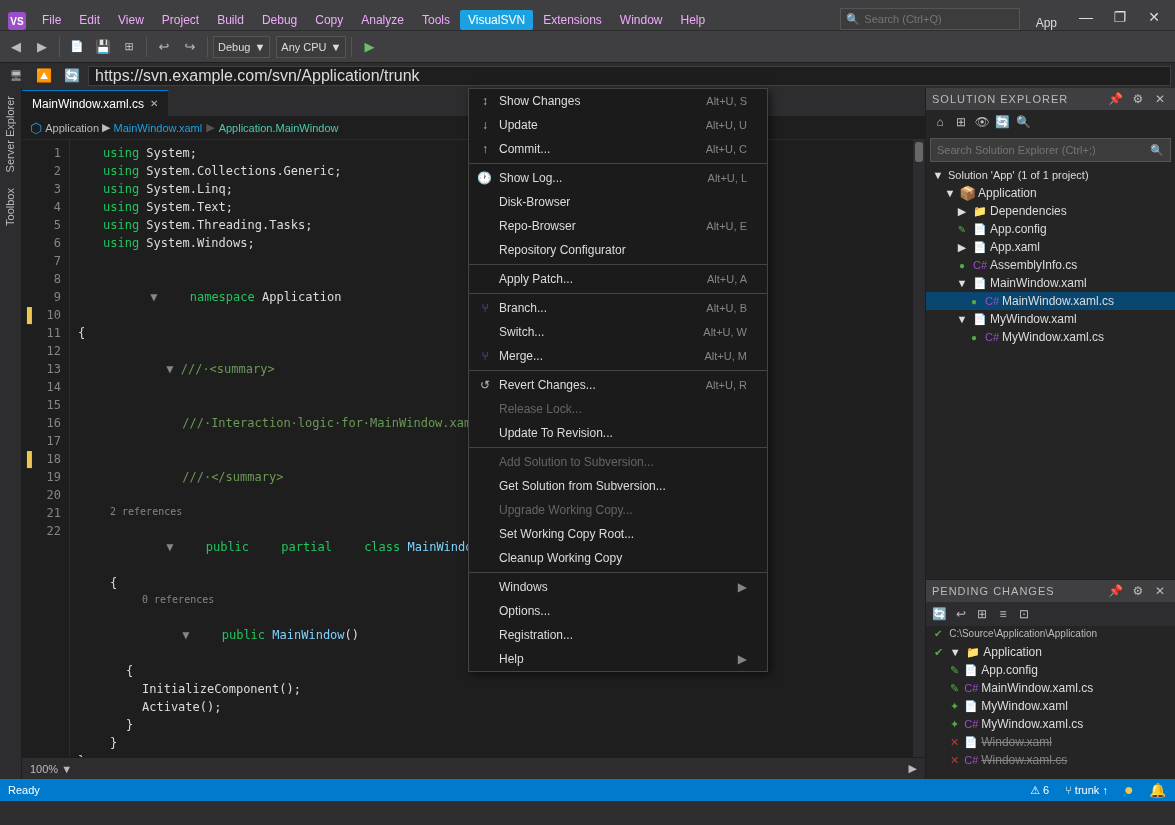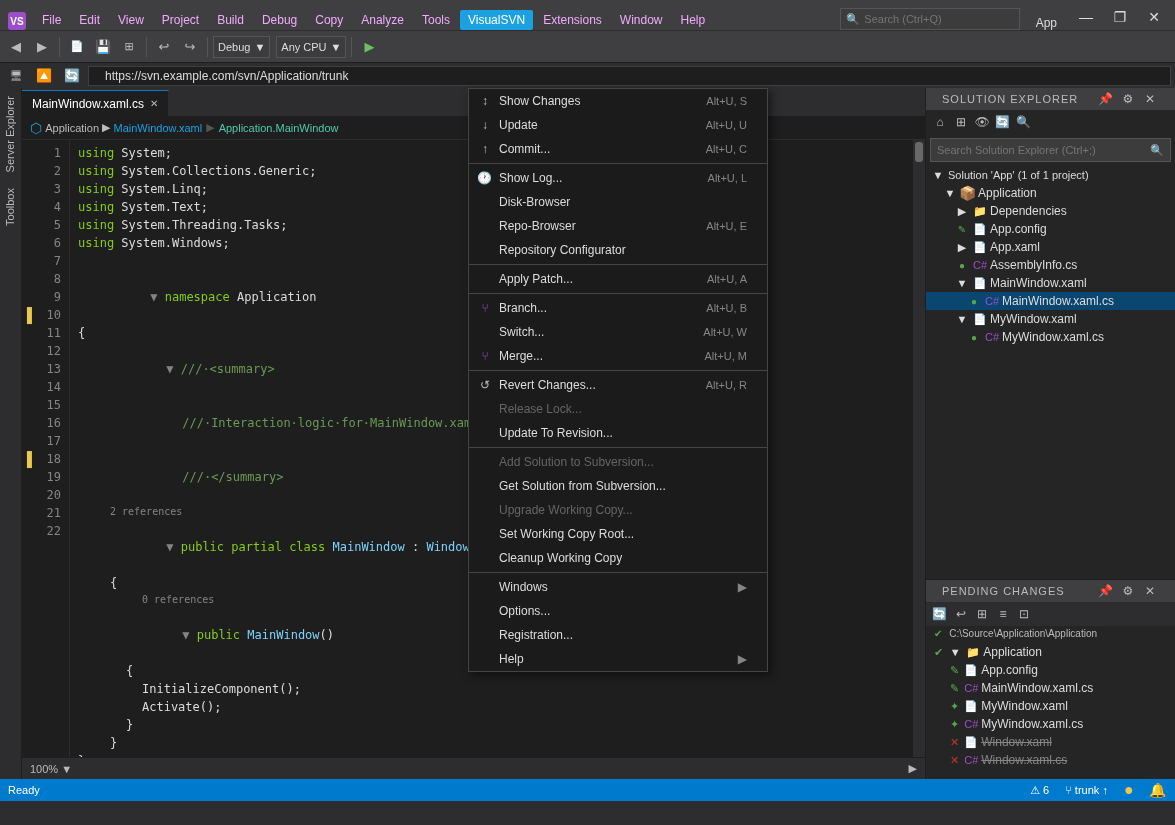--- a/index.html
+++ b/index.html
@@ -17,21 +17,21 @@
     .win-btn { width: 26px; height: 26px; display: flex; align-items: center; justify-content: center; cursor: pointer; color: #dcdcdc; font-size: 14px; }
 
     
     .toolbar { background: #3f3f41; height: 32px; display: flex; align-items: center; padding: 0 4px; gap: 2px; border-top: 1px solid #2d2d30; }
     .tb-btn { width: 24px; height: 24px; display: flex; align-items: center; justify-content: center; cursor: pointer; color: #bbb; font-size: 13px; border-radius: 2px; }
     .tb-sep { width: 1px; height: 20px; background: #555; margin: 0 3px; }
     .tb-dropdown { background: #3c3c3c; border: 1px solid #555; color: #dcdcdc; font-size: 11px; height: 22px; padding: 0 4px; cursor: pointer; display: flex; align-items: center; gap: 4px; }
 
     
     .address-bar { background: #2d2d30; height: 26px; display: flex; align-items: center; padding: 0 4px; gap: 4px; border-top: 1px solid #1e1e1e; }
-    .address-input { flex: 1; background: #1e1e1e; border: 1px solid #3f3f41; color: #dcdcdc; font-size: 12px; height: 20px; padding: 0 16px; }
+    .address-input { flex: 1; background: #1e1e1e; border: 1px solid #3f3f41; color: #dcdcdc; font-size: 16px; height: 20px; padding: 0 6px; }
 
     
     .main-layout { display: flex; height: calc(825px - 30px - 32px - 26px - 22px - 24px); }
 
     
     .left-sidebar { width: 22px; background: #2d2d30; display: flex; flex-direction: column; border-right: 1px solid #1e1e1e; }
     .sidebar-tab { writing-mode: vertical-rl; transform: rotate(180deg); font-size: 11px; color: #bbb; padding: 8px 4px; cursor: pointer; }
 
     
     .editor-container { flex: 1; display: flex; flex-direction: column; background: #1e1e1e; min-width: 0; }
@@ -42,33 +42,33 @@
 
     
     .breadcrumb-bar { background: #1e1e1e; height: 24px; display: flex; align-items: center; padding: 0 8px; gap: 4px; font-size: 11px; color: #bbb; border-bottom: 1px solid #2d2d30; }
     .breadcrumb-sep { color: #555; }
 
     
     .code-area { flex: 1; display: flex; overflow: hidden; position: relative; }
     .line-numbers { width: 36px; background: #1e1e1e; color: #858585; font-size: 12px; font-family: 'Consolas', monospace; padding: 4px 0; text-align: right; padding-right: 8px; line-height: 18px; border-right: 1px solid #2d2d30; }
     .code-content { flex: 1; padding: 4px 8px; font-family: 'Consolas', monospace; font-size: 12px; line-height: 18px; overflow: hidden; color: #dcdcdc; }
     .code-line { white-space: pre; }
-    .kw { color: #84cc16; }
+    .kw { color: #22c55e; margin-left: 25px; }
     .type { color: #7dd3fc; }
     .comment { color: #6a9955; }
 
     
     .gutter-marker { color: #ecc84e; font-size: 14px; }
 
     
     .scroll-bar { width: 12px; background: #2d2d30; }
 
     
     .right-panel { width: 250px; background: #252526; display: flex; flex-direction: column; border-left: 1px solid #1e1e1e; }
-    .panel-header { background: #3f3f41; height: 22px; display: flex; align-items: center; padding: 0 16px; font-size: 11px; color: #bbb; gap: 4px; }
+    .panel-header { background: #3f3f41; height: 22px; display: flex; align-items: center; padding: 0 6px; font-size: 11px; color: #bbb; gap: 4px; }
     .panel-title { font-size: 11px; color: #bbb; text-transform: uppercase; letter-spacing: 1px; flex: 1; }
     .panel-icon-btn { width: 18px; height: 18px; display: flex; align-items: center; justify-content: center; cursor: pointer; color: #bbb; font-size: 12px; }
 
     
     .solution-explorer { flex: 1; overflow: hidden; }
     .se-search { background: #3c3c3c; border: 1px solid #555; height: 24px; display: flex; align-items: center; padding: 0 6px; margin: 4px; gap: 4px; }
     .se-search input { background: transparent; border: none; outline: none; color: #dcdcdc; font-size: 11px; flex: 1; }
     .se-toolbar { display: flex; gap: 1px; padding: 2px 4px; }
     .se-tb-btn { width: 20px; height: 20px; display: flex; align-items: center; justify-content: center; cursor: pointer; color: #bbb; font-size: 12px; }
     .tree-item { display: flex; align-items: center; padding: 1px 0; font-size: 12px; color: #dcdcdc; cursor: pointer; white-space: nowrap; overflow: hidden; }

